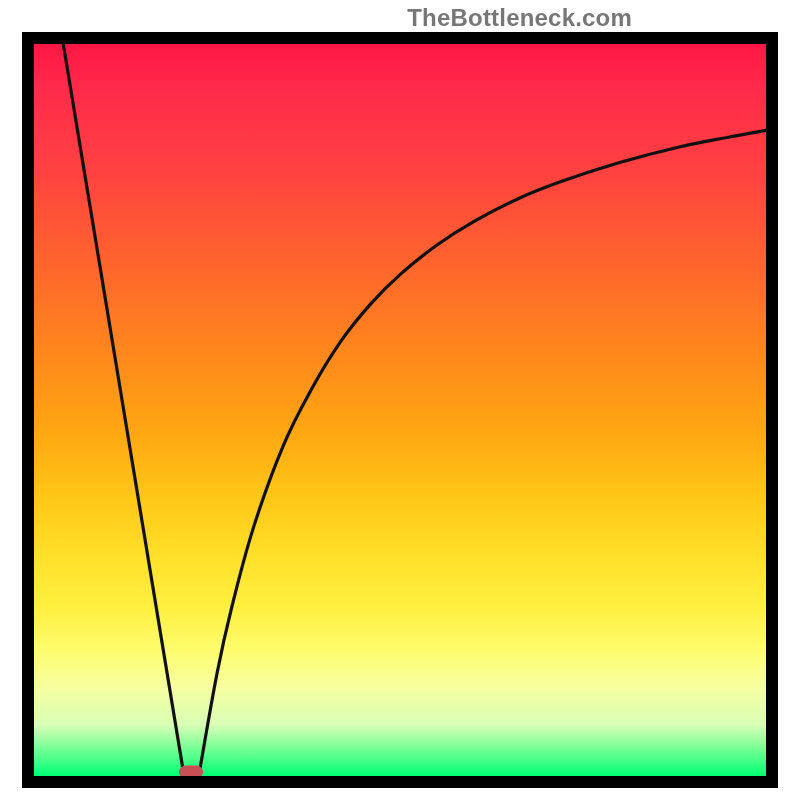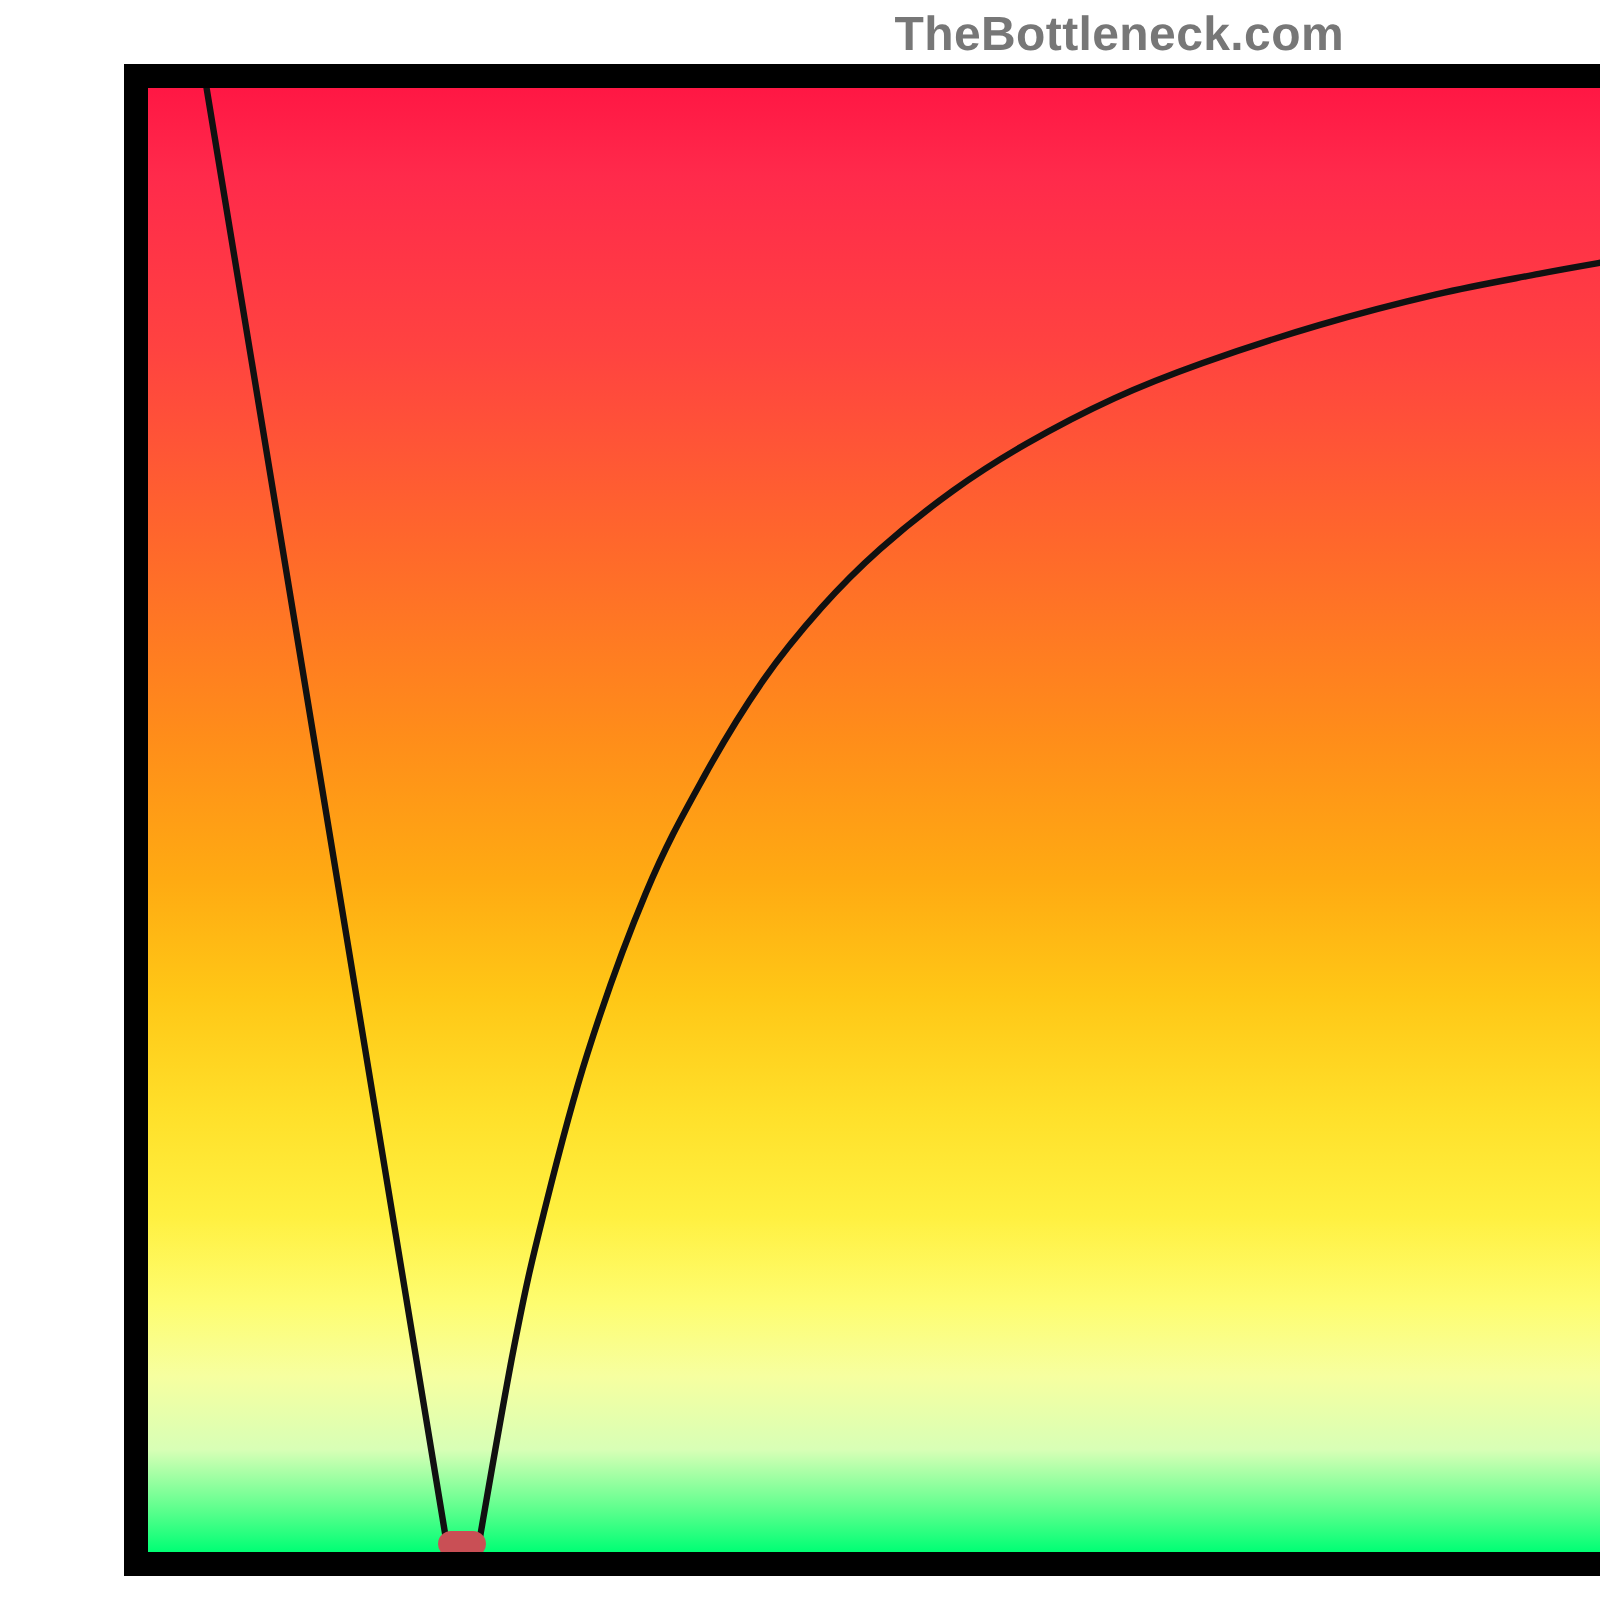--- a/index.html
+++ b/index.html
@@ -8,21 +8,20 @@
     width: 800px;
     height: 800px;
     background: #ffffff;
     font-family: Arial, Helvetica, sans-serif;
     overflow: hidden;
   }
   .stage {
     position: relative;
     width: 644px;
     height: 800px;
-    margin-left: 40px;
   }
   .watermark {
     position: absolute;
     top: 4px;
     right: 12px;
     font-size: 24px;
     font-weight: 600;
     color: #777;
     letter-spacing: 0.2px;
     user-select: none;

